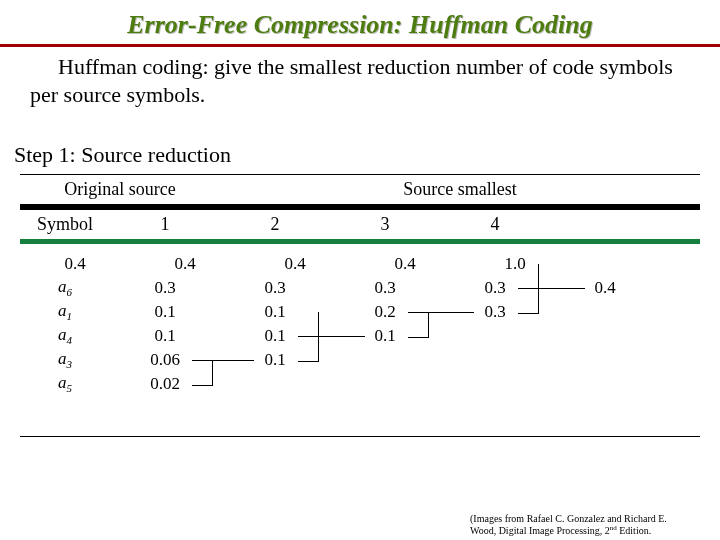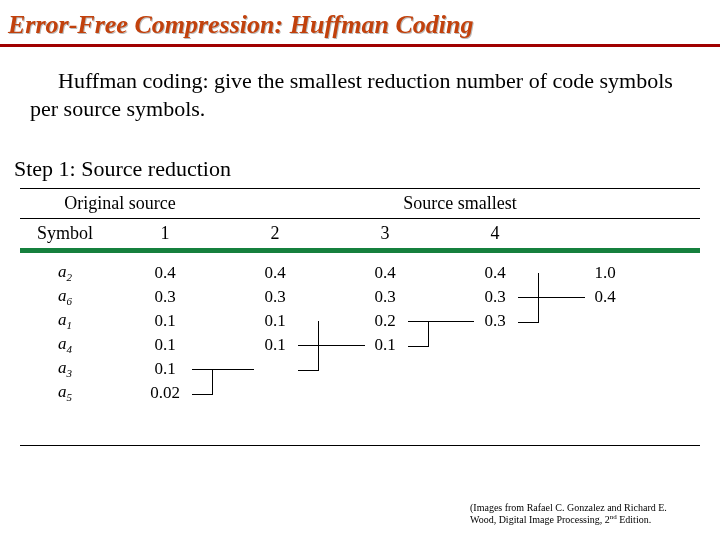--- a/index.html
+++ b/index.html
@@ -10,25 +10,25 @@
     font-family: "Times New Roman", serif;
     background: #fff;
     color: #000;
     position: relative;
     overflow: hidden;
   }
   .title {
     font-size: 26px;
     font-weight: bold;
     font-style: italic;
-    color: #c2410c;
+    color: #4d7c0f;
     padding: 10px 8px 4px;
     text-shadow: 1px 1px 0 #bbb;
     border-bottom: 3px solid #a00000;
-    margin-bottom: 14px;
+    text-align: center;
   }
   .para {
     font-size: 22px;
     line-height: 1.25;
     padding: 6px 30px 10px 30px;
     text-indent: 28px;
   }
   .step {
     font-size: 22px;
     padding: 8px 0 6px 14px;
@@ -38,21 +38,21 @@
     margin: 0 20px 0 20px;
     border: 1px solid #000;
     border-left: none;
     border-right: none;
     position: relative;
   }
   .thead, .tsub, .tbody {
     display: flex;
     font-size: 18px;
   }
-  .thead { border-bottom: 1px solid #000000; }
+  .thead { border-bottom: 6px solid #000000; }
   .tsub  { border-bottom: 5px solid #15803d; }
   .thead > div, .tsub > div { padding: 4px 0; text-align: center; }
   .col-sym  { width: 90px; }
   .col-prob { width: 110px; }
   .col-r    { width: 110px; }
   .tbodyrow { display: flex; font-size: 17px; height: 24px; align-items: center; }
   .tbodyrow > div { text-align: center; }
   .sym { font-style: italic; }
   .sym .sub { font-size: 11px; font-style: italic; vertical-align: sub; }
   .orig-src { width: 200px; }
@@ -67,21 +67,21 @@
     border-right: 1px solid #000;
   }
   .tail {
     position: absolute;
     border-top: 1px solid #000;
   }
 
   .credit {
     position: absolute;
     right: 20px;
-    bottom: 14px;
+    bottom: 3px;
     font-size: 10px;
     width: 230px;
     line-height: 1.15;
     margin-left: 34px;
   }
   .credit .sup { font-size: 7px; vertical-align: super; }
 </style>
 </head>
 <body>
 
@@ -99,21 +99,20 @@
   <div class="tsub">
     <div class="col-sym">Symbol</div>
     <div class="col-r">1</div>
     <div class="col-r">2</div>
     <div class="col-r">3</div>
     <div class="col-r">4</div>
   </div>
   <div class="tbody" id="tbody">
 
     <div class="tbodyrow">
-        <div class="col-sym sym"><span>a</span><span class="sub">2</span></div>
         <div class="col-prob">0.4</div>
         <div class="col-r">0.4</div>
         <div class="col-r">0.4</div>
         <div class="col-r">0.4</div>
         <div class="col-r">1.0</div>
       </div>
       <div class="tbodyrow">
         <div class="col-sym sym"><span>a</span><span class="sub">6</span></div>
         <div class="col-prob">0.3</div>
         <div class="col-r">0.3</div>
@@ -132,20 +131,21 @@
       <div class="tbodyrow">
         <div class="col-sym sym"><span>a</span><span class="sub">4</span></div>
         <div class="col-prob">0.1</div>
         <div class="col-r">0.1</div>
         <div class="col-r">0.1</div>
         <div class="col-r"></div>
         <div class="col-r"></div>
       </div>
       <div class="tbodyrow">
         <div class="col-sym sym"><span>a</span><span class="sub">3</span></div>
+        <div class="col-prob">0.06</div>
         <div class="col-r">0.1</div>
         <div class="col-r"></div>
         <div class="col-r"></div>
         <div class="col-r"></div>
       </div>
       <div class="tbodyrow">
         <div class="col-sym sym"><span>a</span><span class="sub">5</span></div>
         <div class="col-prob">0.02</div>
         <div class="col-r"></div>
         <div class="col-r"></div>

